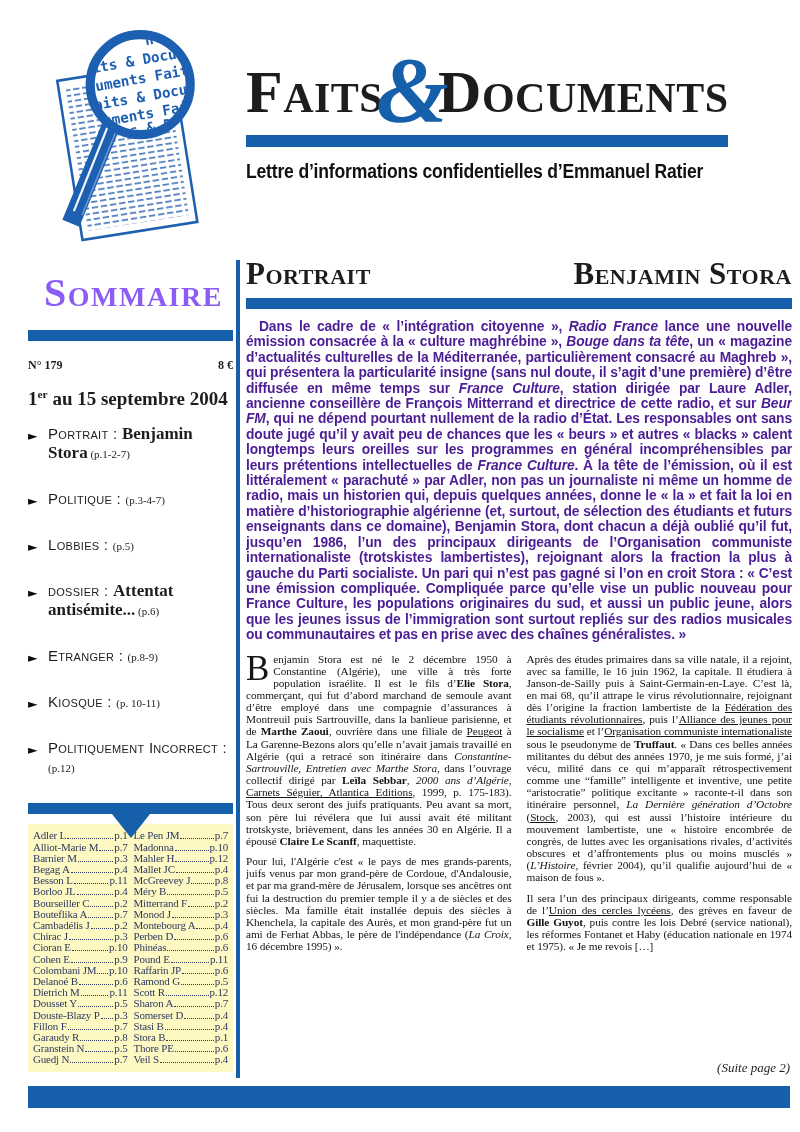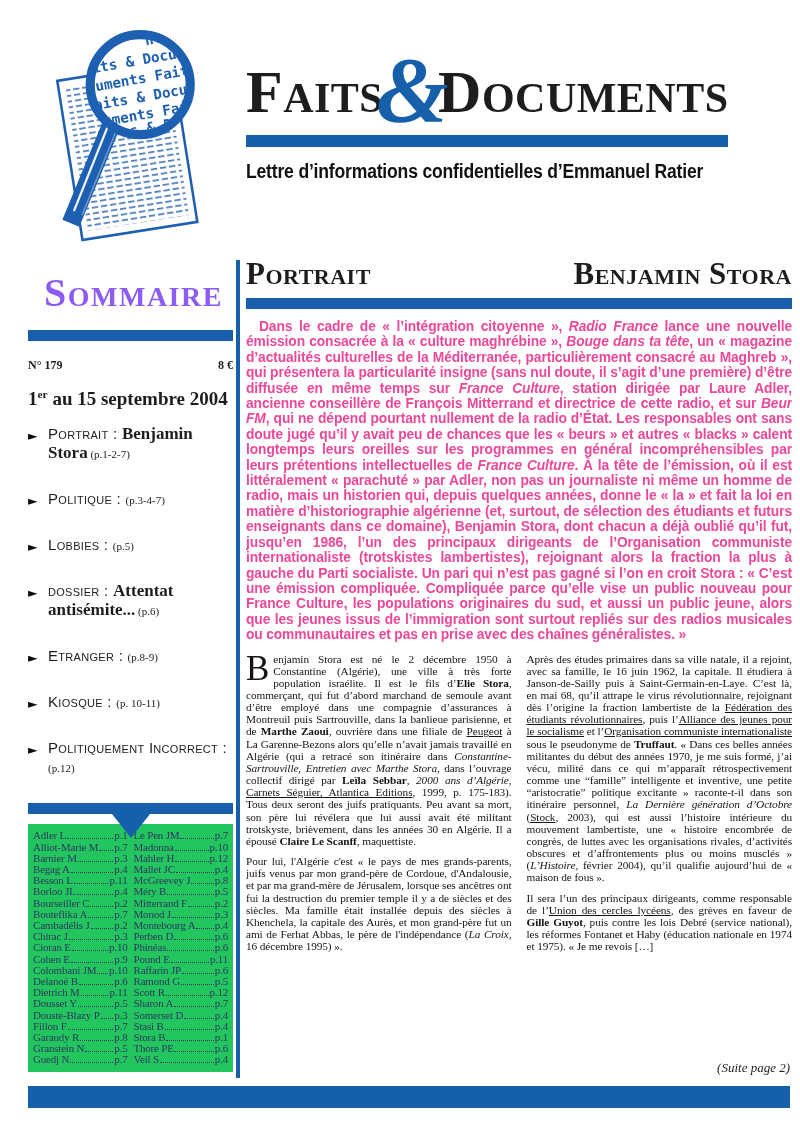--- a/index.html
+++ b/index.html
@@ -35,36 +35,36 @@
            font-family:"DejaVu Sans",sans-serif;}
   .toc-text{flex:1;}
   .toc-label,.toc-sep{font-family:"Liberation Sans",sans-serif;font-variant:small-caps;
                       font-size:15px;letter-spacing:.3px;color:#1c1c1c;}
   .toc-bold{font-weight:700;font-size:17px;}
   .toc-pages{font-size:11px;text-align:right;}
   .index-rule{margin-top:0;}
   .idx-heading{margin-top:2px;}
   .tri-down{width:0;height:0;border-left:19px solid transparent;border-right:19px solid transparent;
             border-top:24px solid #1660ab;margin:0 auto -14px auto;position:relative;z-index:2;}
-  .index-box{background:#22c55e;padding:6px 5px;display:flex;gap:6px;margin-top:0;}
+  .index-box{background:#fef9c3;padding:6px 5px;display:flex;gap:6px;margin-top:0;}
   .idx-col{flex:1;min-width:0;}
   .idx-row{display:flex;align-items:baseline;font-size:11px;line-height:11.2px;color:#2e3a60;
            letter-spacing:-.2px;}
   .idx-name{white-space:nowrap;}
   .idx-dots{flex:1;min-width:4px;border-bottom:1px dotted #2e3a60;margin:0 1px 2px 1px;}
   .idx-page{white-space:nowrap;}
   
   .article{position:absolute;left:246px;top:256px;width:546px;height:822px;overflow:hidden;}
   .article-head{display:flex;justify-content:space-between;align-items:baseline;
                 font-weight:700;font-variant:small-caps;font-size:31px;line-height:36px;
                 letter-spacing:.5px;}
   .article-rule{height:11px;margin-top:6px;}
   .intro{margin:10px 0 0 0;font-family:"Liberation Sans",sans-serif;font-weight:700;
          font-size:13.8px;line-height:15.4px;text-align:justify;text-indent:13px;
-         letter-spacing:-.1px;word-spacing:-.2px;color:#ec4899;}
+         letter-spacing:-.1px;word-spacing:-.2px;color:#4c1d95;}
   .cols{display:flex;gap:15px;margin-top:10px;}
   .col{flex:1;min-width:0;}
   .body-p{margin:0 0 8px 0;font-size:11.3px;line-height:12.15px;text-align:justify;
           letter-spacing:-.1px;color:#141414;}
   .dropcap{float:left;font-size:35px;line-height:29px;padding:1px 4px 0 0;font-weight:400;}
   .continued{position:absolute;right:10px;top:1060px;font-style:italic;font-size:13px;z-index:3;}
   .bottom-bar{position:absolute;left:28px;top:1086px;width:762px;height:22px;}
 </style>
 </head>
 <body>

